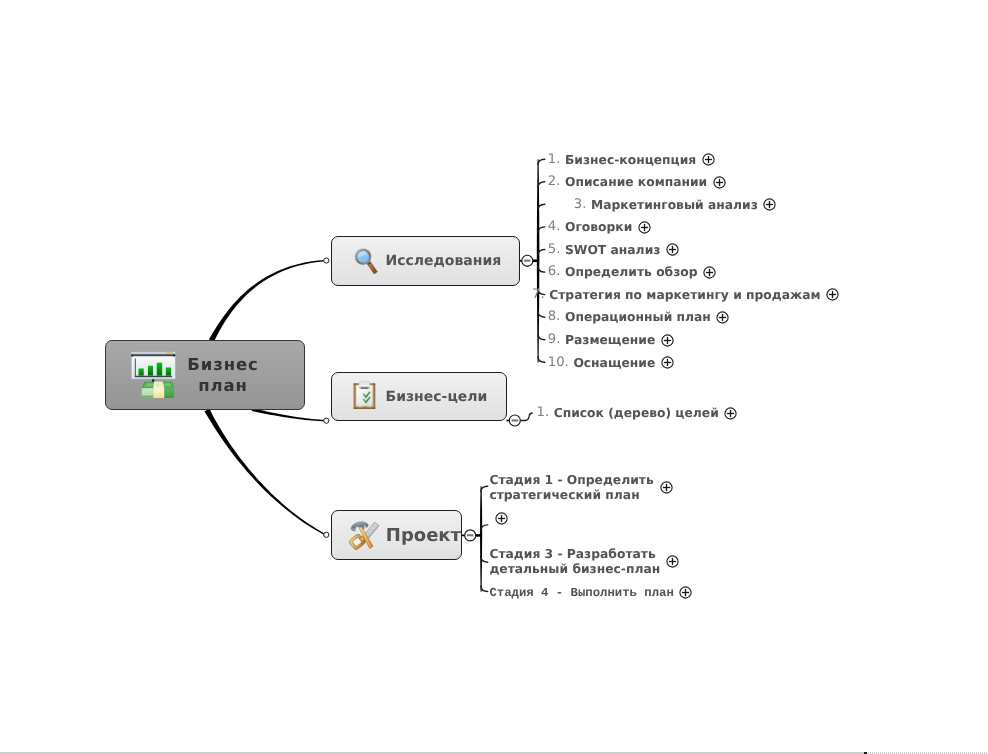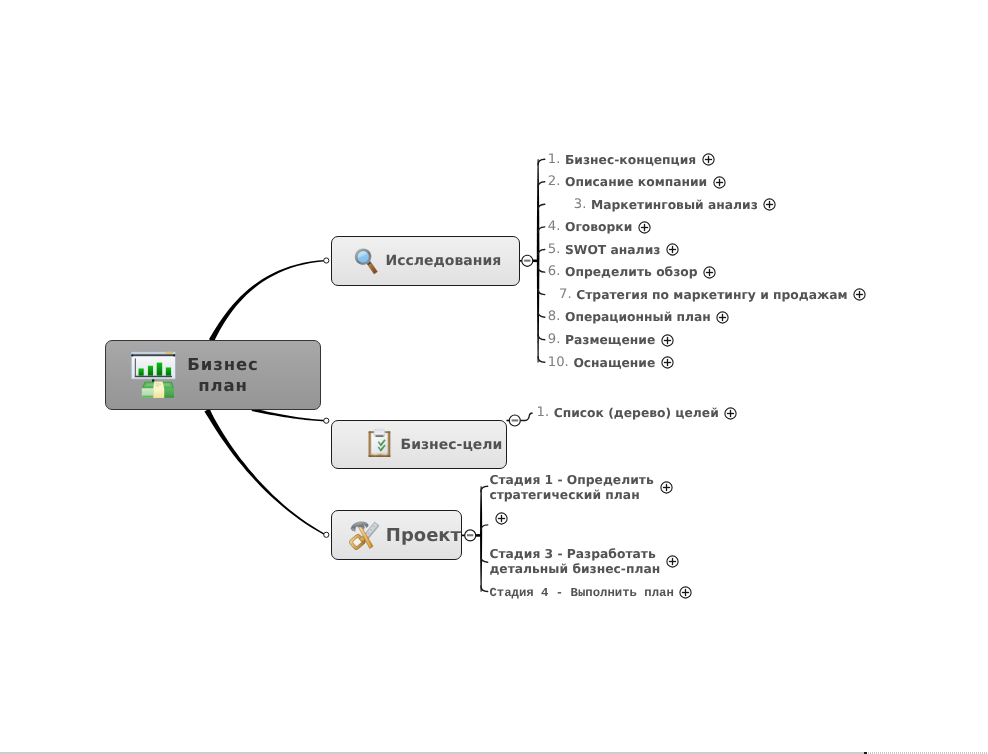--- a/index.html
+++ b/index.html
@@ -86,21 +86,21 @@
         <path d="M480.9,585.9 C480.9,589.3 482.9,591.4 487.7,591.5"></path>
       </g>
       <path d="M474.4,535.4 L481.9,535.4" stroke="#000" stroke-width="2.6"></path>
       <path d="M461.0,535.4 L465.3,535.4" stroke="#000" stroke-width="1.7"></path>
       <circle cx="470.2" cy="535.4" r="5.5" fill="#ffffff" stroke="#141414" stroke-width="1.15"></circle>
       <rect x="467.0" y="534.2" width="6.3" height="2.1" fill="#767676" stroke="none"></rect>
     </g>
 
   </svg>
 
-  <div class="node root" style="left:105px;top:340px;width:216px;height:70px;">
+  <div class="node root" style="left:105px;top:340px;width:200px;height:70px;">
     <svg style="margin-left:24px;width:46px;height:48px;display:block;margin-top:-1.5px;" viewBox="0 0 46 48">
       <defs>
         <linearGradient id="scr" x1="0" y1="0" x2="0" y2="1">
           <stop offset="0" stop-color="#fcfdfe"></stop>
             <stop offset="0.5" stop-color="#eceff3"></stop>
             <stop offset="1" stop-color="#e2e7ed"></stop>
         </linearGradient>
         <linearGradient id="bar" x1="0" y1="0" x2="0" y2="1">
           <stop offset="0" stop-color="#11b81c"></stop>
             <stop offset="1" stop-color="#046b0a"></stop>
@@ -195,21 +195,21 @@
       </defs>
       <path d="M17.2 17.9 L20.3 15.6 L27.4 25.8 L24.1 27.9 Z" fill="url(#hdl)" stroke="#70481f" stroke-width="0.45" stroke-linejoin="round"></path>
       <path d="M16.3 16.6 L19.1 14.6 L21.2 17.3 L18.2 19.3 Z" fill="#4a4f55"></path>
       <circle cx="13.05" cy="10.7" r="8.3" fill="url(#ring)"></circle>
       <circle cx="13.2" cy="10.9" r="6.0" fill="url(#lens)" stroke="#767d84" stroke-width="0.5"></circle>
       <path d="M9.4 6.6 C11.0 4.9 15.2 4.5 17.2 6.4 C14.6 5.1 11.4 5.3 9.4 6.6 Z" fill="#ffffff" opacity="0.75"></path>
     </svg>
       <span class="node-label" style="font-size:14px;margin-left:5.5px;">Исследования</span>
   </div>
 
-  <div class="node branch" style="left:331px;top:420px;width:176px;height:49px;padding-left:15px;">
+  <div class="node branch" style="left:331px;top:372px;width:176px;height:49px;">
     <svg style="margin-left:18px;width:30px;height:34px;display:block;margin-top:-1px;" viewBox="0 0 30 34">
       <defs>
         <linearGradient id="brd" x1="0" y1="0" x2="1" y2="0">
           <stop offset="0" stop-color="#8d6a40"></stop>
             <stop offset="0.13" stop-color="#c8a977"></stop>
           <stop offset="0.3" stop-color="#e3cda4"></stop>
             <stop offset="0.52" stop-color="#c2a273"></stop>
           <stop offset="0.78" stop-color="#e0c99e"></stop>
             <stop offset="1" stop-color="#8a6739"></stop>
         </linearGradient>
@@ -281,21 +281,21 @@
         <rect x="5.85" y="2.9" width="1.3" height="7.2" fill="#151515"></rect>
       </svg>
   </div>
   <div class="leaf" style="left:547.8px;top:265.3px;">
     <span class="num">6.</span><span class="txt">Определить обзор</span><svg class="plus" viewBox="0 0 13 13">
         <circle cx="6.5" cy="6.5" r="5.6" fill="#fff" stroke="#1a1a1a" stroke-width="1.1"></circle>
         <rect x="2.9" y="5.85" width="7.2" height="1.3" fill="#151515"></rect>
         <rect x="5.85" y="2.9" width="1.3" height="7.2" fill="#151515"></rect>
       </svg>
   </div>
-  <div class="leaf" style="left:559px;top:287.9px;">
+  <div class="leaf" style="left:532px;top:287.9px;">
     <span class="num">7.</span><span class="txt">Стратегия по маркетингу и продажам</span><svg class="plus" viewBox="0 0 13 13">
         <circle cx="6.5" cy="6.5" r="5.6" fill="#fff" stroke="#1a1a1a" stroke-width="1.1"></circle>
         <rect x="2.9" y="5.85" width="7.2" height="1.3" fill="#151515"></rect>
         <rect x="5.85" y="2.9" width="1.3" height="7.2" fill="#151515"></rect>
       </svg>
   </div>
   <div class="leaf" style="left:547.8px;top:310.4px;">
     <span class="num">8.</span><span class="txt">Операционный план</span><svg class="plus" viewBox="0 0 13 13">
         <circle cx="6.5" cy="6.5" r="5.6" fill="#fff" stroke="#1a1a1a" stroke-width="1.1"></circle>
         <rect x="2.9" y="5.85" width="7.2" height="1.3" fill="#151515"></rect>

